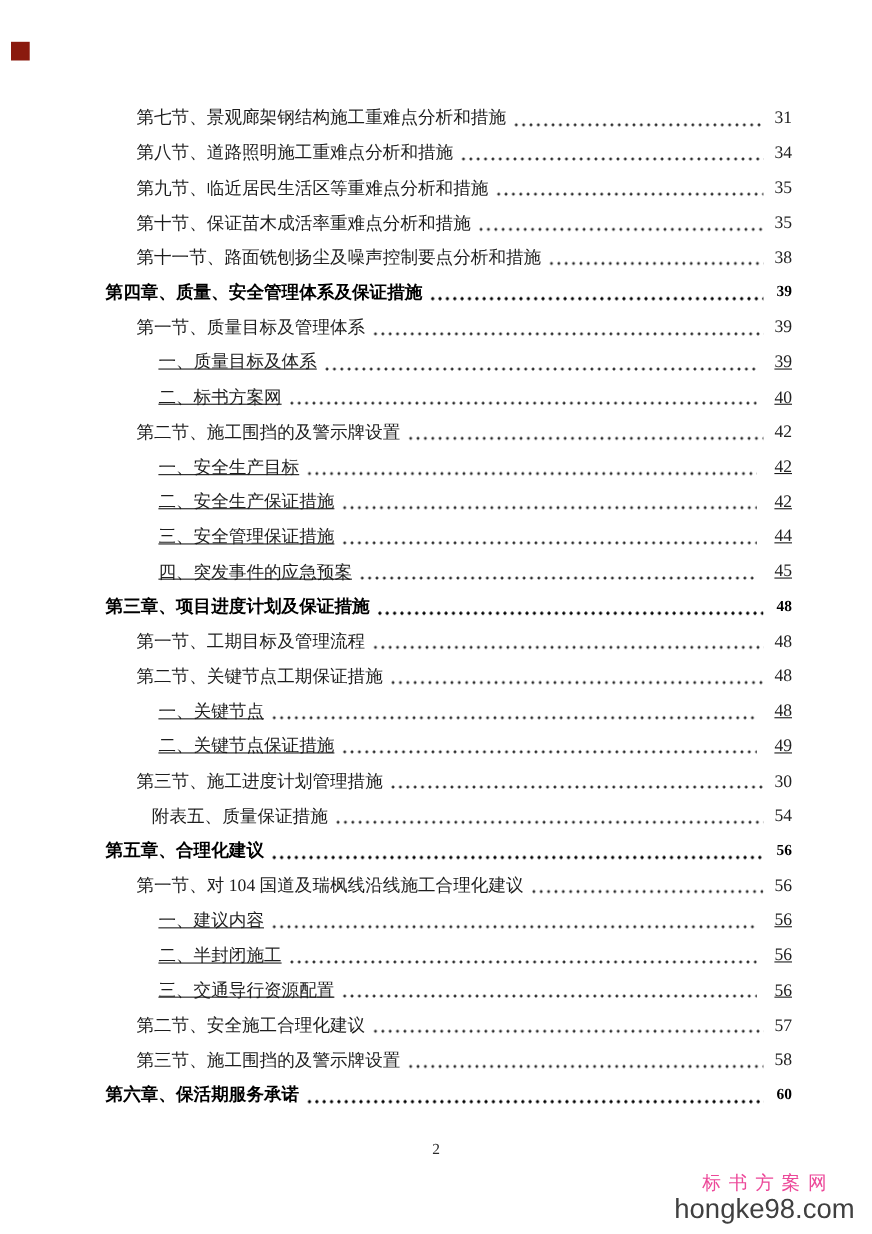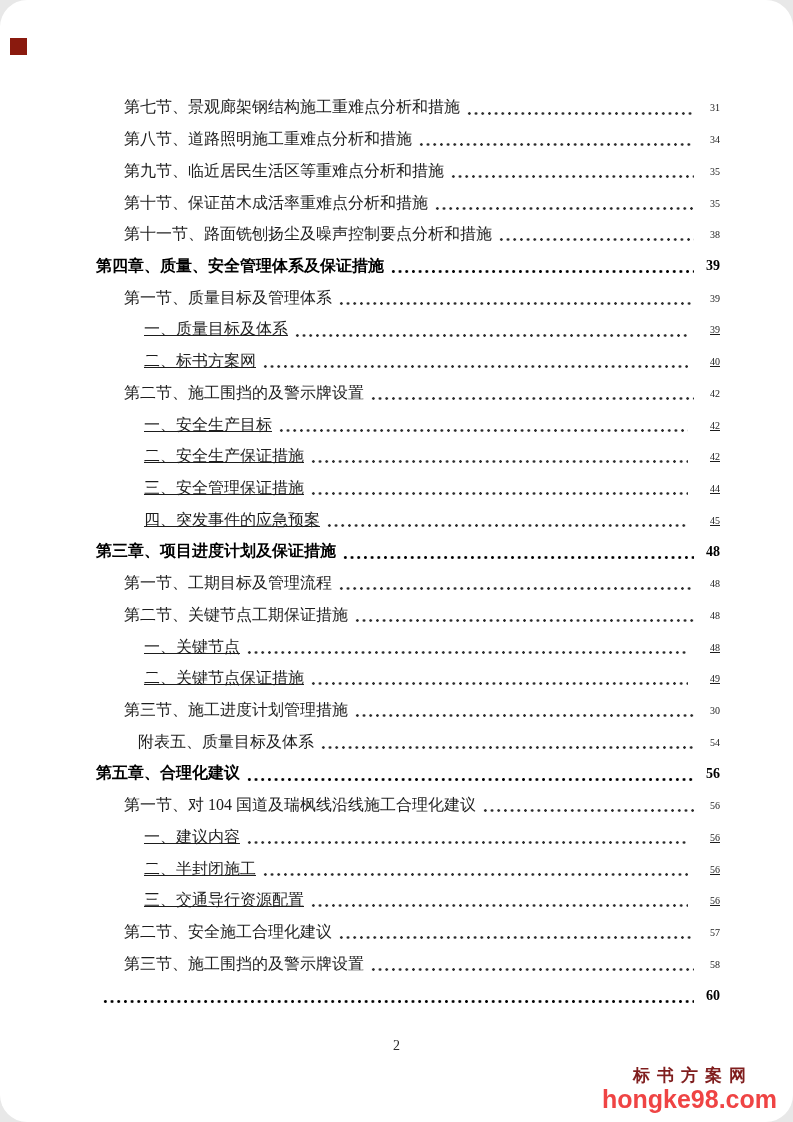--- a/index.html
+++ b/index.html
@@ -3,21 +3,20 @@
 <meta charset="utf-8">
 <style>
   html,body { margin:0; padding:0; background:#e8e8e8; }
   .page {
     position:relative;
     width:793px; height:1122px;
     margin:0 auto;
     background:#ffffff;
     overflow:hidden;
     font-family:"Liberation Serif","DejaVu Serif",serif;
-    border-radius:27px;
   }
   .corner-marker {
     position:absolute; left:10px; top:38px;
     width:17px; height:17px;
   }
   .toc {
     position:absolute; top:92px; left:96px; width:624px;
   }
   .toc-row {
     display:flex; align-items:center;
@@ -38,40 +37,40 @@
     background-size:6.7px 6.7px;
     background-repeat:repeat-x;
     background-position:left calc(50% + 5px);
     min-width:20px;
   }
   .toc-row.chapter .leader {
     background-image:radial-gradient(circle, #000 1.15px, transparent 1.6px);
   }
   .toc-row.sub .leader { margin-right:10px; }
   .toc-page {
-    font-size:10px; min-width:22px; text-align:right;
+    font-size:16px; min-width:22px; text-align:right;
     color:#222; white-space:nowrap;
   }
   .toc-row.chapter .toc-page { font-weight:bold; font-size:14px; color:#000; }
   .footer-page {
     position:absolute; top:1038px; left:0; right:0;
     text-align:center; font-size:14px; color:#2a2a2a;
   }
   .watermark {
     position:absolute; right:16px; bottom:10px;
     display:flex; flex-direction:column; align-items:center;
     font-family:"Liberation Sans","DejaVu Sans",sans-serif;
     line-height:1.05;
   }
   .wm-name {
-    font-weight:bold; font-size:17px; letter-spacing:7px;
-    color:#7f1d1d; white-space:nowrap; margin-right:-7px;
+    font-weight:normal; font-size:17px; letter-spacing:7px;
+    color:#ec4899; white-space:nowrap; margin-right:-7px;
   }
   .wm-url {
-    font-weight:bold; font-size:25px; color:#ef4444;
+    font-weight:normal; font-size:25px; color:#404040;
     white-space:nowrap; margin-top:1px;
   }
 </style>
 </head>
 <body>
 
 <div class="page">
 
   <div class="corner-marker" style="background: rgb(138, 26, 14);"></div>
 
@@ -170,21 +169,21 @@
     <span class="toc-text">二、关键节点保证措施</span>
     <span class="leader"></span>
     <span class="toc-page">49</span>
   </div>
       <div class="toc-row section">
     <span class="toc-text">第三节、施工进度计划管理措施</span>
     <span class="leader"></span>
     <span class="toc-page">30</span>
   </div>
       <div class="toc-row annex">
-    <span class="toc-text">附表五、质量目标及体系</span>
+    <span class="toc-text">附表五、质量保证措施</span>
     <span class="leader"></span>
     <span class="toc-page">54</span>
   </div>
       <div class="toc-row chapter">
     <span class="toc-text">第五章、合理化建议</span>
     <span class="leader"></span>
     <span class="toc-page">56</span>
   </div>
       <div class="toc-row section">
     <span class="toc-text">第一节、对 104 国道及瑞枫线沿线施工合理化建议</span>
@@ -210,20 +209,21 @@
     <span class="toc-text">第二节、安全施工合理化建议</span>
     <span class="leader"></span>
     <span class="toc-page">57</span>
   </div>
       <div class="toc-row section">
     <span class="toc-text">第三节、施工围挡的及警示牌设置</span>
     <span class="leader"></span>
     <span class="toc-page">58</span>
   </div>
       <div class="toc-row chapter">
+    <span class="toc-text">第六章、保活期服务承诺</span>
     <span class="leader"></span>
     <span class="toc-page">60</span>
   </div>
     </div>
 
   <div class="footer-page">2</div>
 
   <div class="watermark">
     <span class="wm-name">标书方案网</span>
     <span class="wm-url">hongke98.com</span>

